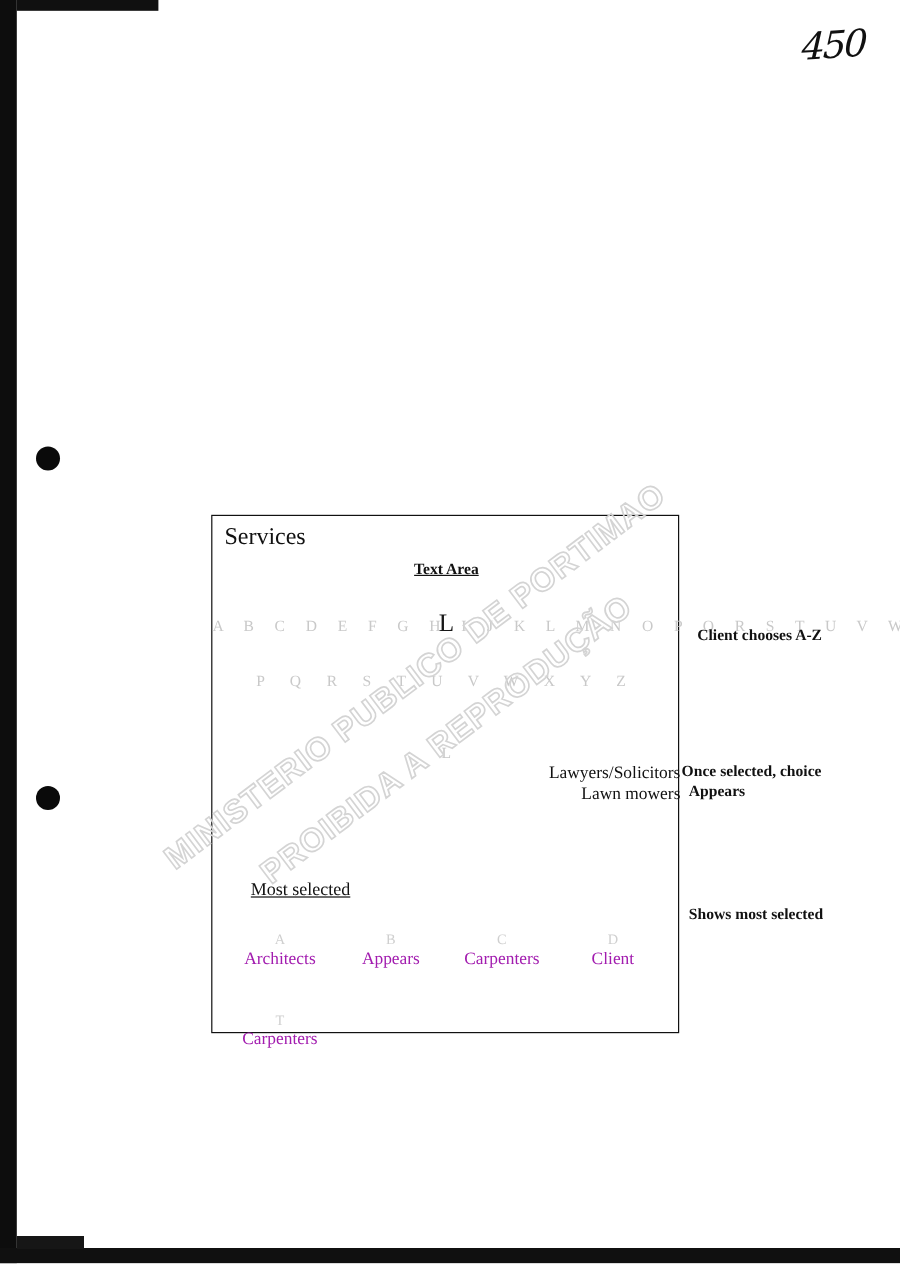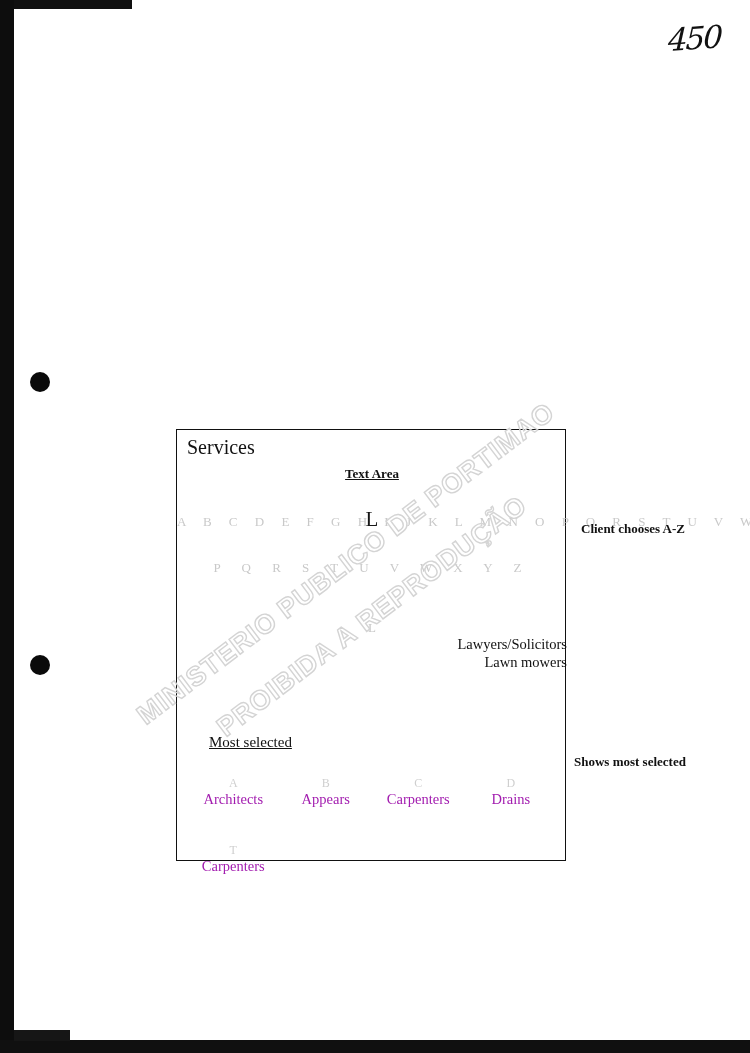--- a/index.html
+++ b/index.html
@@ -277,21 +277,21 @@
       <div class="grid-cell">
         <span class="ghost">B</span>
         <span class="label">Appears</span>
       </div>
       <div class="grid-cell">
         <span class="ghost">C</span>
         <span class="label">Carpenters</span>
       </div>
       <div class="grid-cell">
         <span class="ghost">D</span>
-        <span class="label">Drains</span>
+        <span class="label">Client</span>
       </div>
     </div>
 
     <div class="grid-row grid-row-2">
       <div class="grid-cell">
         <span class="ghost">T</span>
         <span class="label">Carpenters</span>
       </div>
       <div class="grid-cell">
         <span class="ghost"></span>
@@ -303,20 +303,24 @@
       </div>
       <div class="grid-cell">
         <span class="ghost"></span>
         <span class="label"></span>
       </div>
     </div>
 
   </div>
 
   <div class="annot annot-1">Client chooses A-Z</div>
+  <div class="annot annot-2">
+    <span>Once selected, choice</span>
+    <span class="ind">Appears</span>
+  </div>
   <div class="annot annot-3">Shows most selected</div>
 
   <div class="watermark">
     <div class="wm-line wm-line-1">MINISTERIO PUBLICO DE PORTIMAO</div>
     <div class="wm-line wm-line-2">PROIBIDA A REPRODUÇÃO</div>
   </div>
 
 </div>
 
 </body></html>

